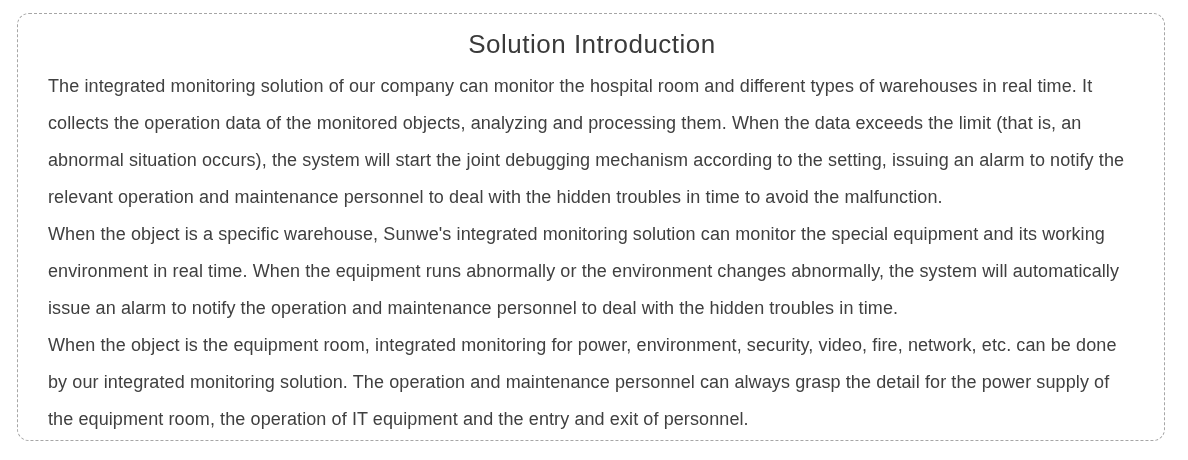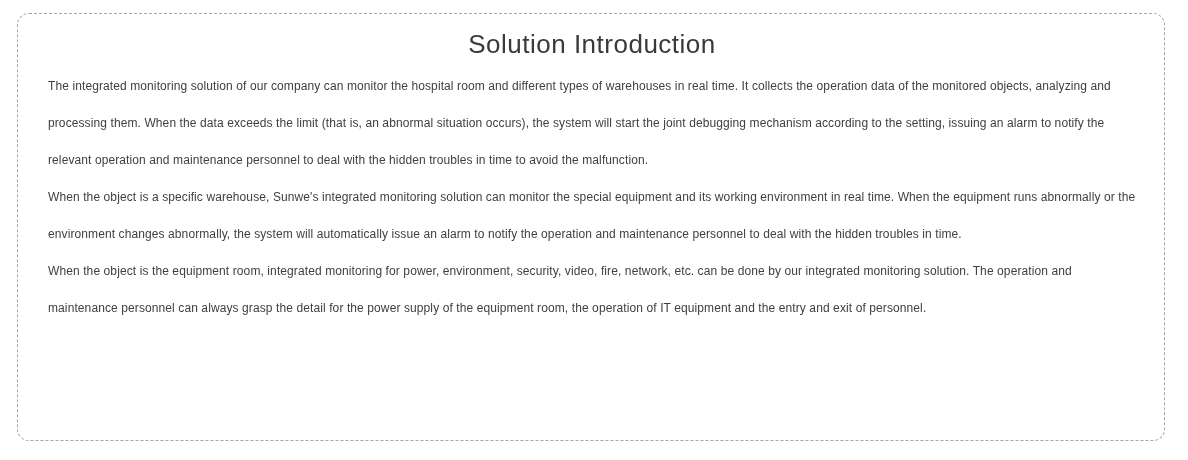--- a/index.html
+++ b/index.html
@@ -32,21 +32,21 @@
     margin: 2px 0 8px 0;
     text-align: center;
     font-size: 26px;
     line-height: 32px;
     font-weight: 400;
     color: #3a3a3a;
     letter-spacing: 0.5px;
   }
   .body-text p {
     margin: 0;
-    font-size: 12px;
+    font-size: 18px;
     line-height: 37px;
     font-weight: 400;
     color: #404040;
     text-align: left;
     letter-spacing: 0.1px;
   }
 </style>
 </head>
 <body>
 

